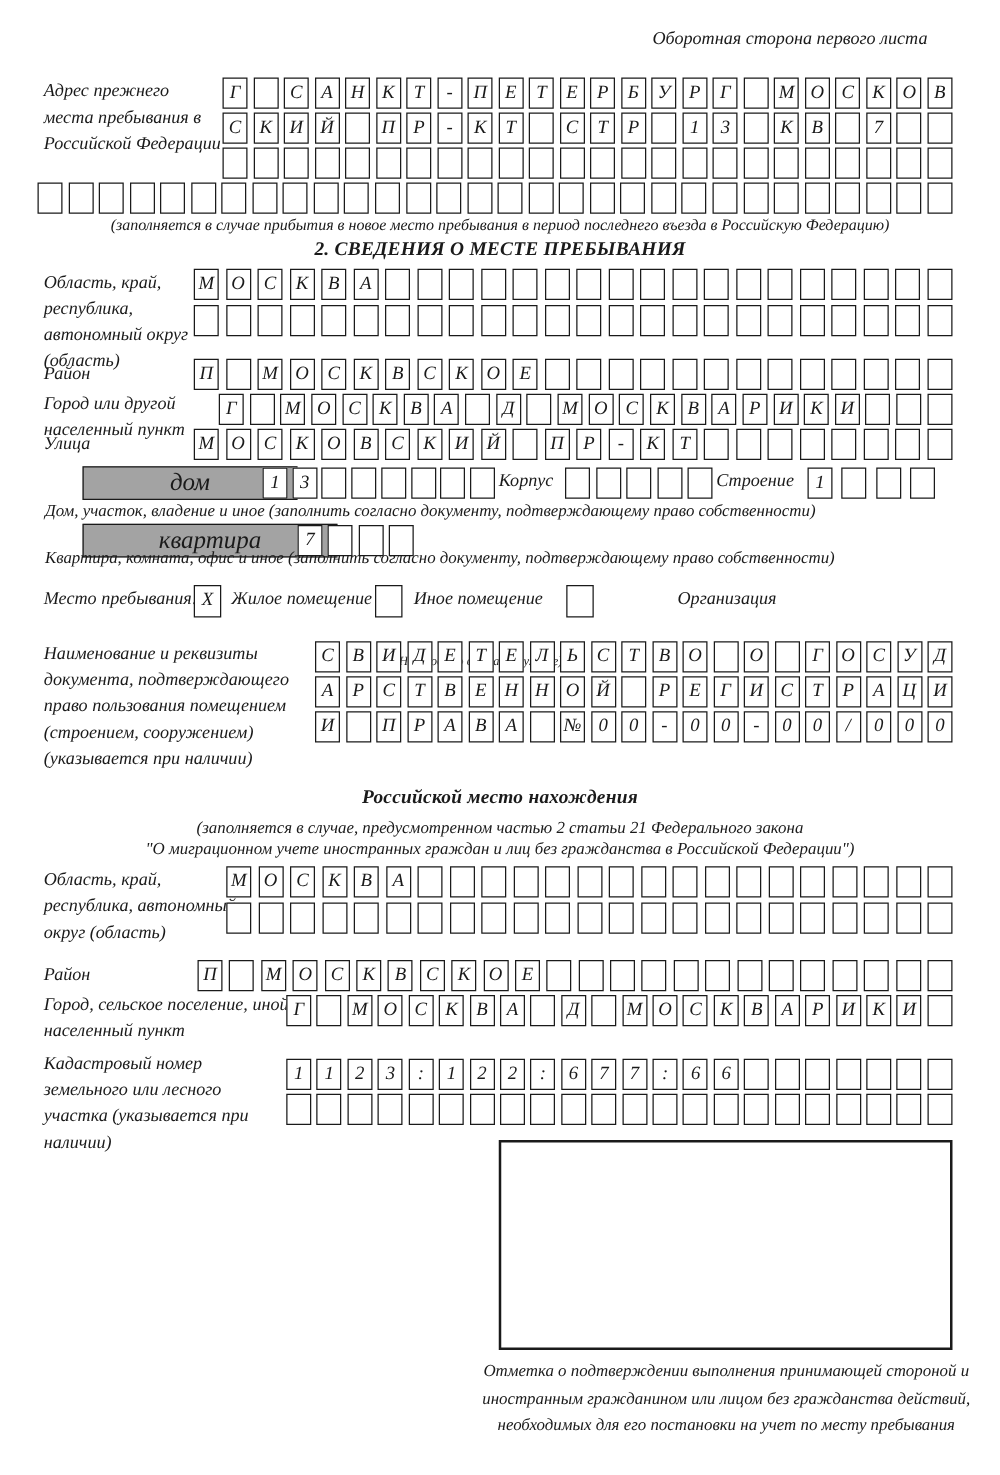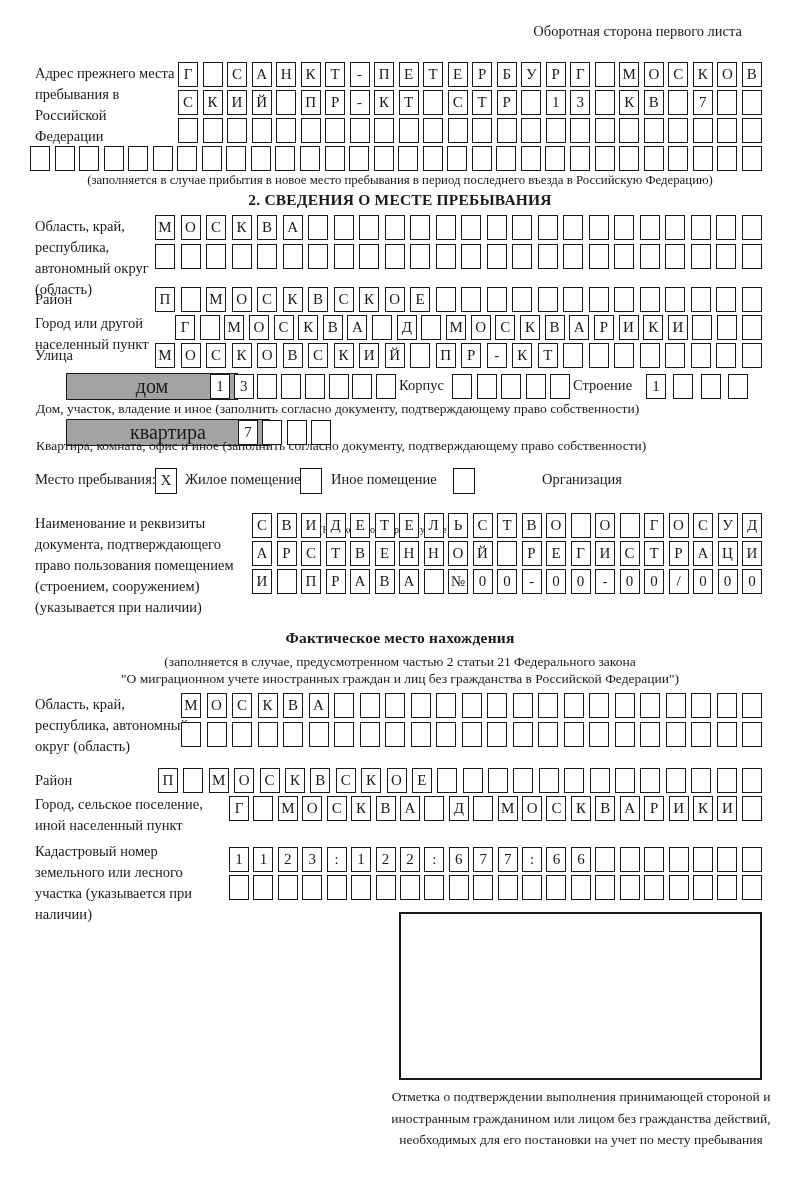--- a/index.html
+++ b/index.html
@@ -1,19 +1,20 @@
 <!DOCTYPE html>
 <html><head>
 <meta charset="utf-8">
 <style>
   html,body{margin:0;padding:0;background:#ffffff;}
   .sheet{
     position:relative;width:800px;height:1180px;background:#ffffff;
     font-family:"Liberation Serif","DejaVu Serif",serif;color:#1a1a1a;
     overflow:hidden;
+    font-style:italic;
   }
   .abs{position:absolute;}
   .label{font-size:14.5px;line-height:21px;}
   .small-note{font-size:12.8px;text-align:center;width:800px;left:0;}
   .sec-title{font-size:15.5px;font-weight:bold;text-align:center;width:800px;left:0;letter-spacing:.2px;}
   .cells{display:flex;justify-content:space-between;}
   .cell{
     box-sizing:border-box;width:20px;height:25px;border:1.7px solid #1a1a1a;
     font-size:15px;line-height:22px;text-align:center;flex:0 0 auto;background:#fff;
   }
@@ -399,21 +400,21 @@
       <span class="cell">0</span>
       <span class="cell">-</span>
       <span class="cell">0</span>
       <span class="cell">0</span>
       <span class="cell">/</span>
       <span class="cell">0</span>
       <span class="cell">0</span>
       <span class="cell">0</span>
     </div>
 
-  <div class="abs sec-title" style="top:629px;">Фактическое место нахождения</div>
+  <div class="abs sec-title" style="top:629px;">Российской место нахождения</div>
   <div class="abs small-note" style="top:654px;font-size:13.5px;text-align:center;">(заполняется в случае, предусмотренном частью 2 статьи 21 Федерального закона</div>
   <div class="abs small-note" style="top:671px;font-size:13.5px;">"О миграционном учете иностранных граждан и лиц без гражданства в Российской Федерации")</div>
 
   <div class="abs label" style="left:35px;top:694px;width:165px;">Область, край, республика, автономный округ (область)</div>
   <div class="abs cells" style="left:181px;top:693px;width:581px;">
       <span class="cell">М</span>
       <span class="cell">О</span>
       <span class="cell">С</span>
       <span class="cell">К</span>
       <span class="cell">В</span>

